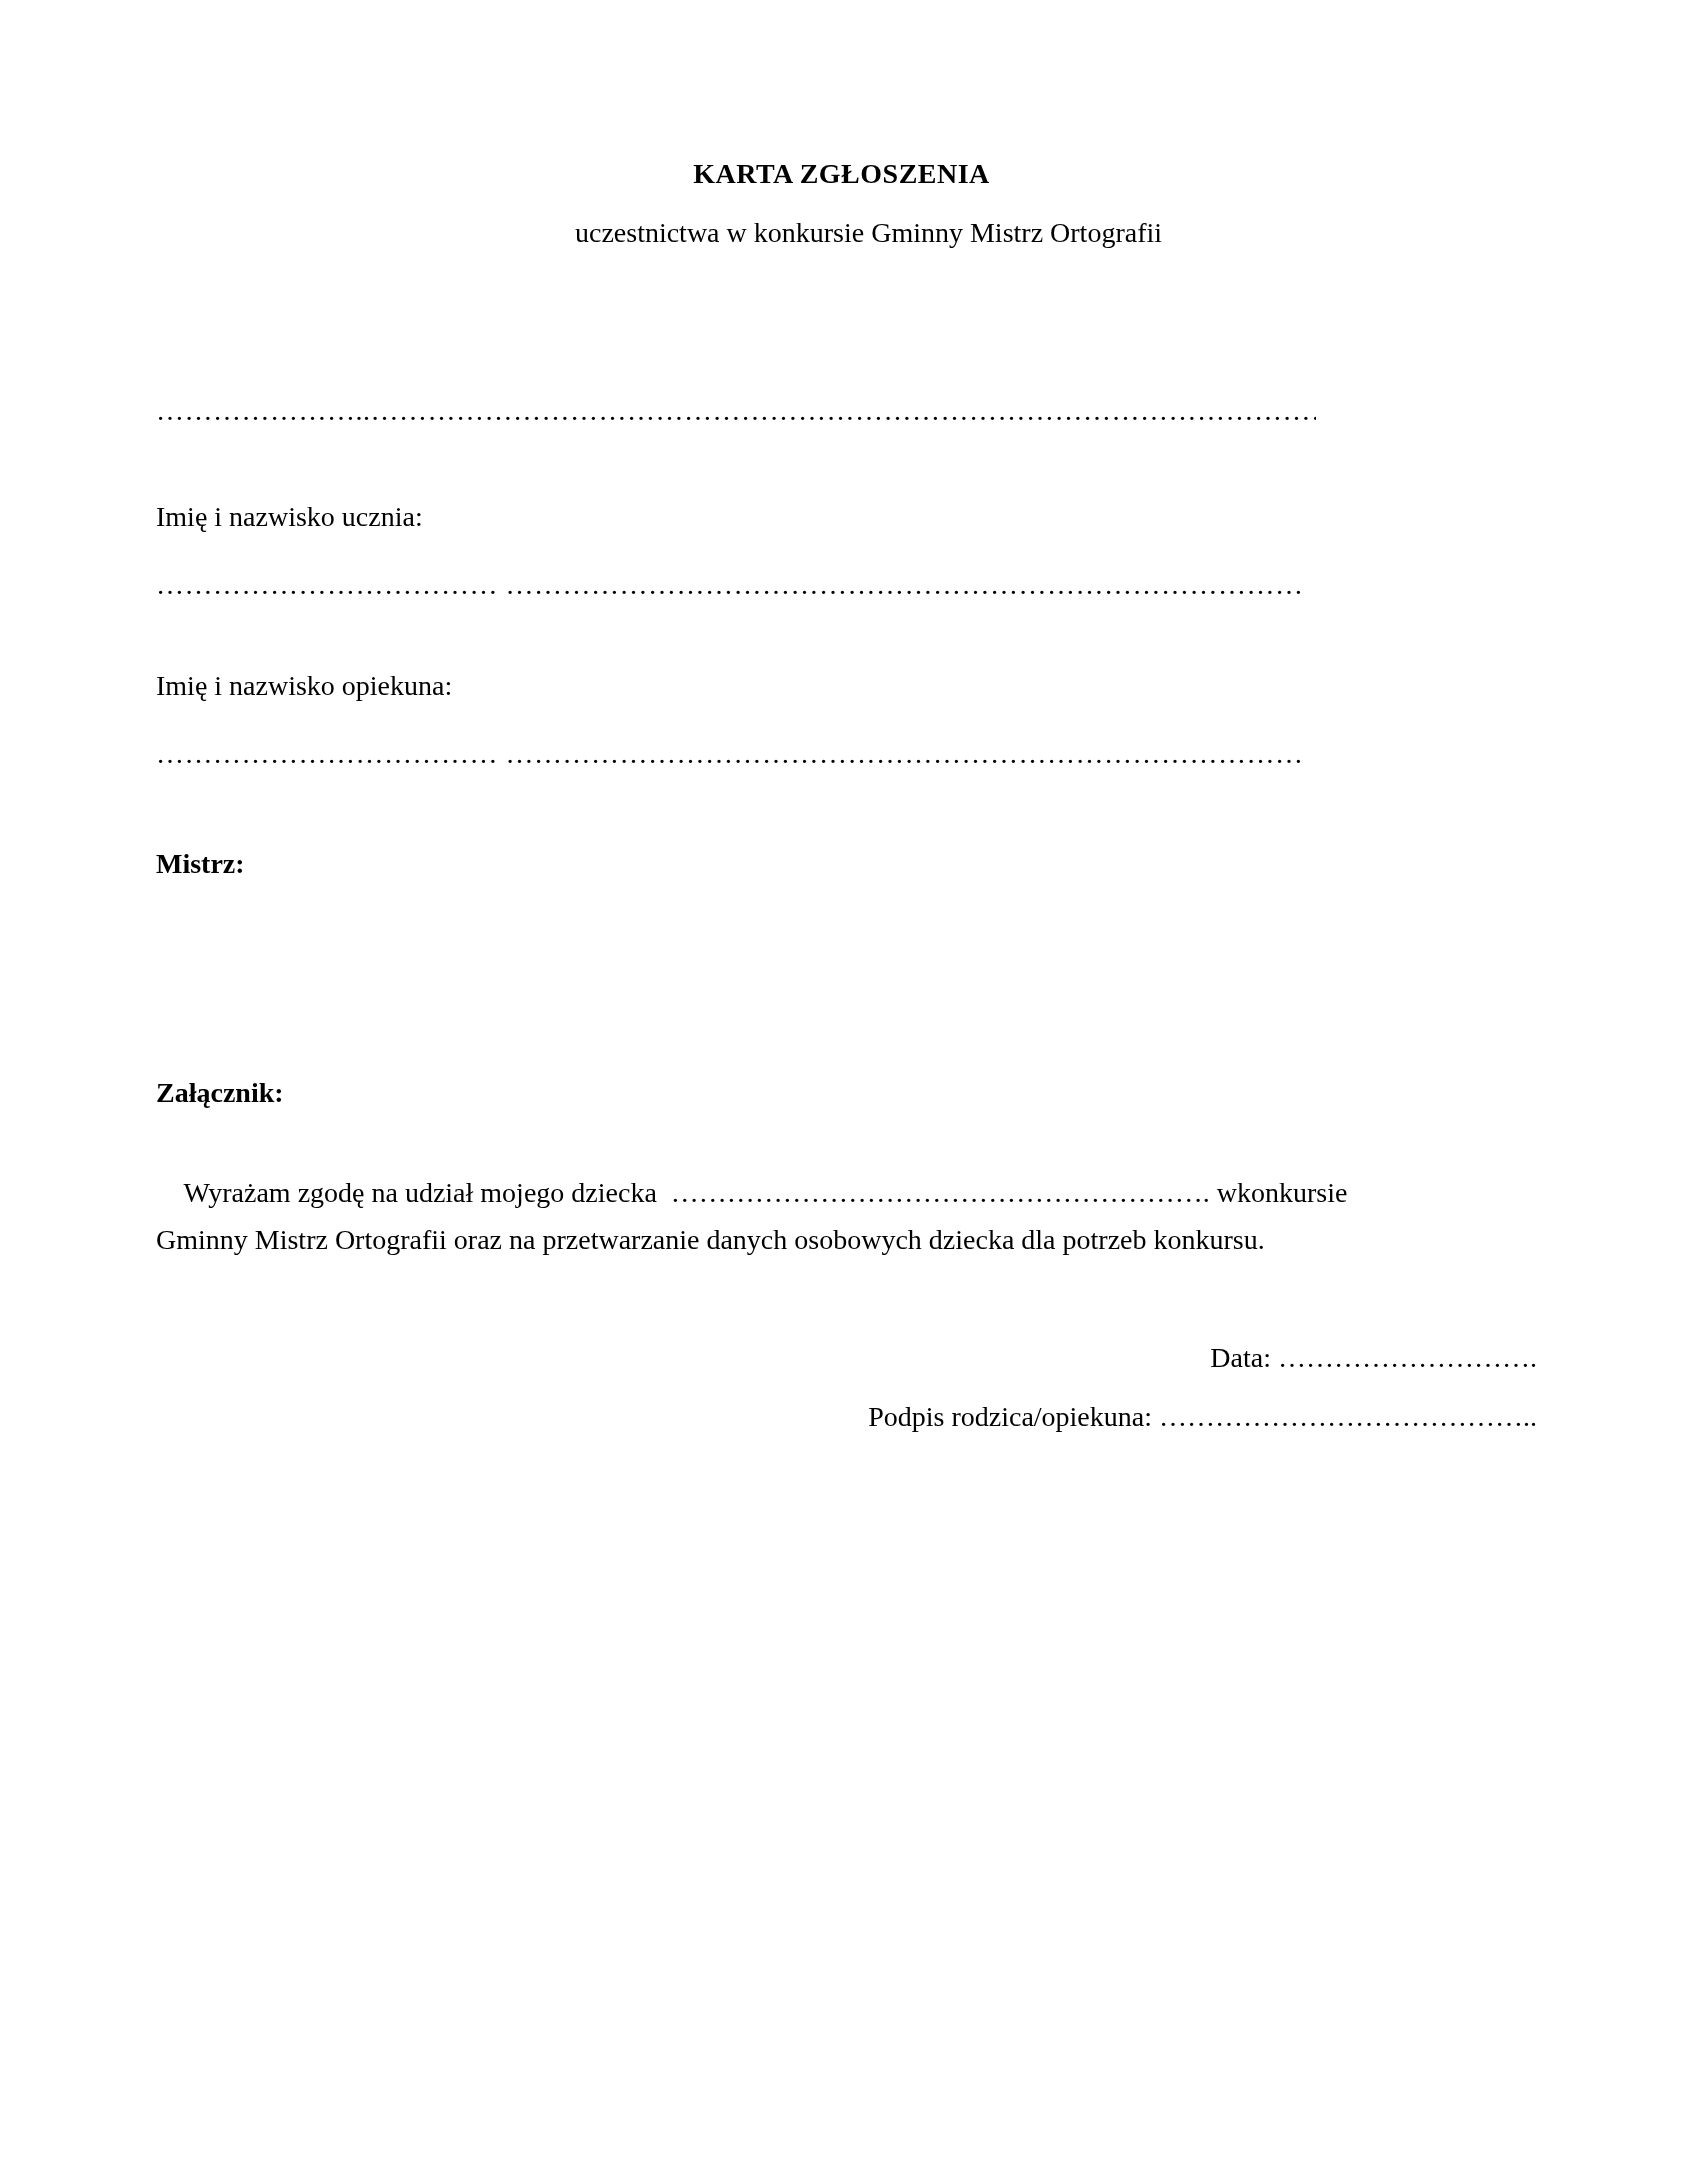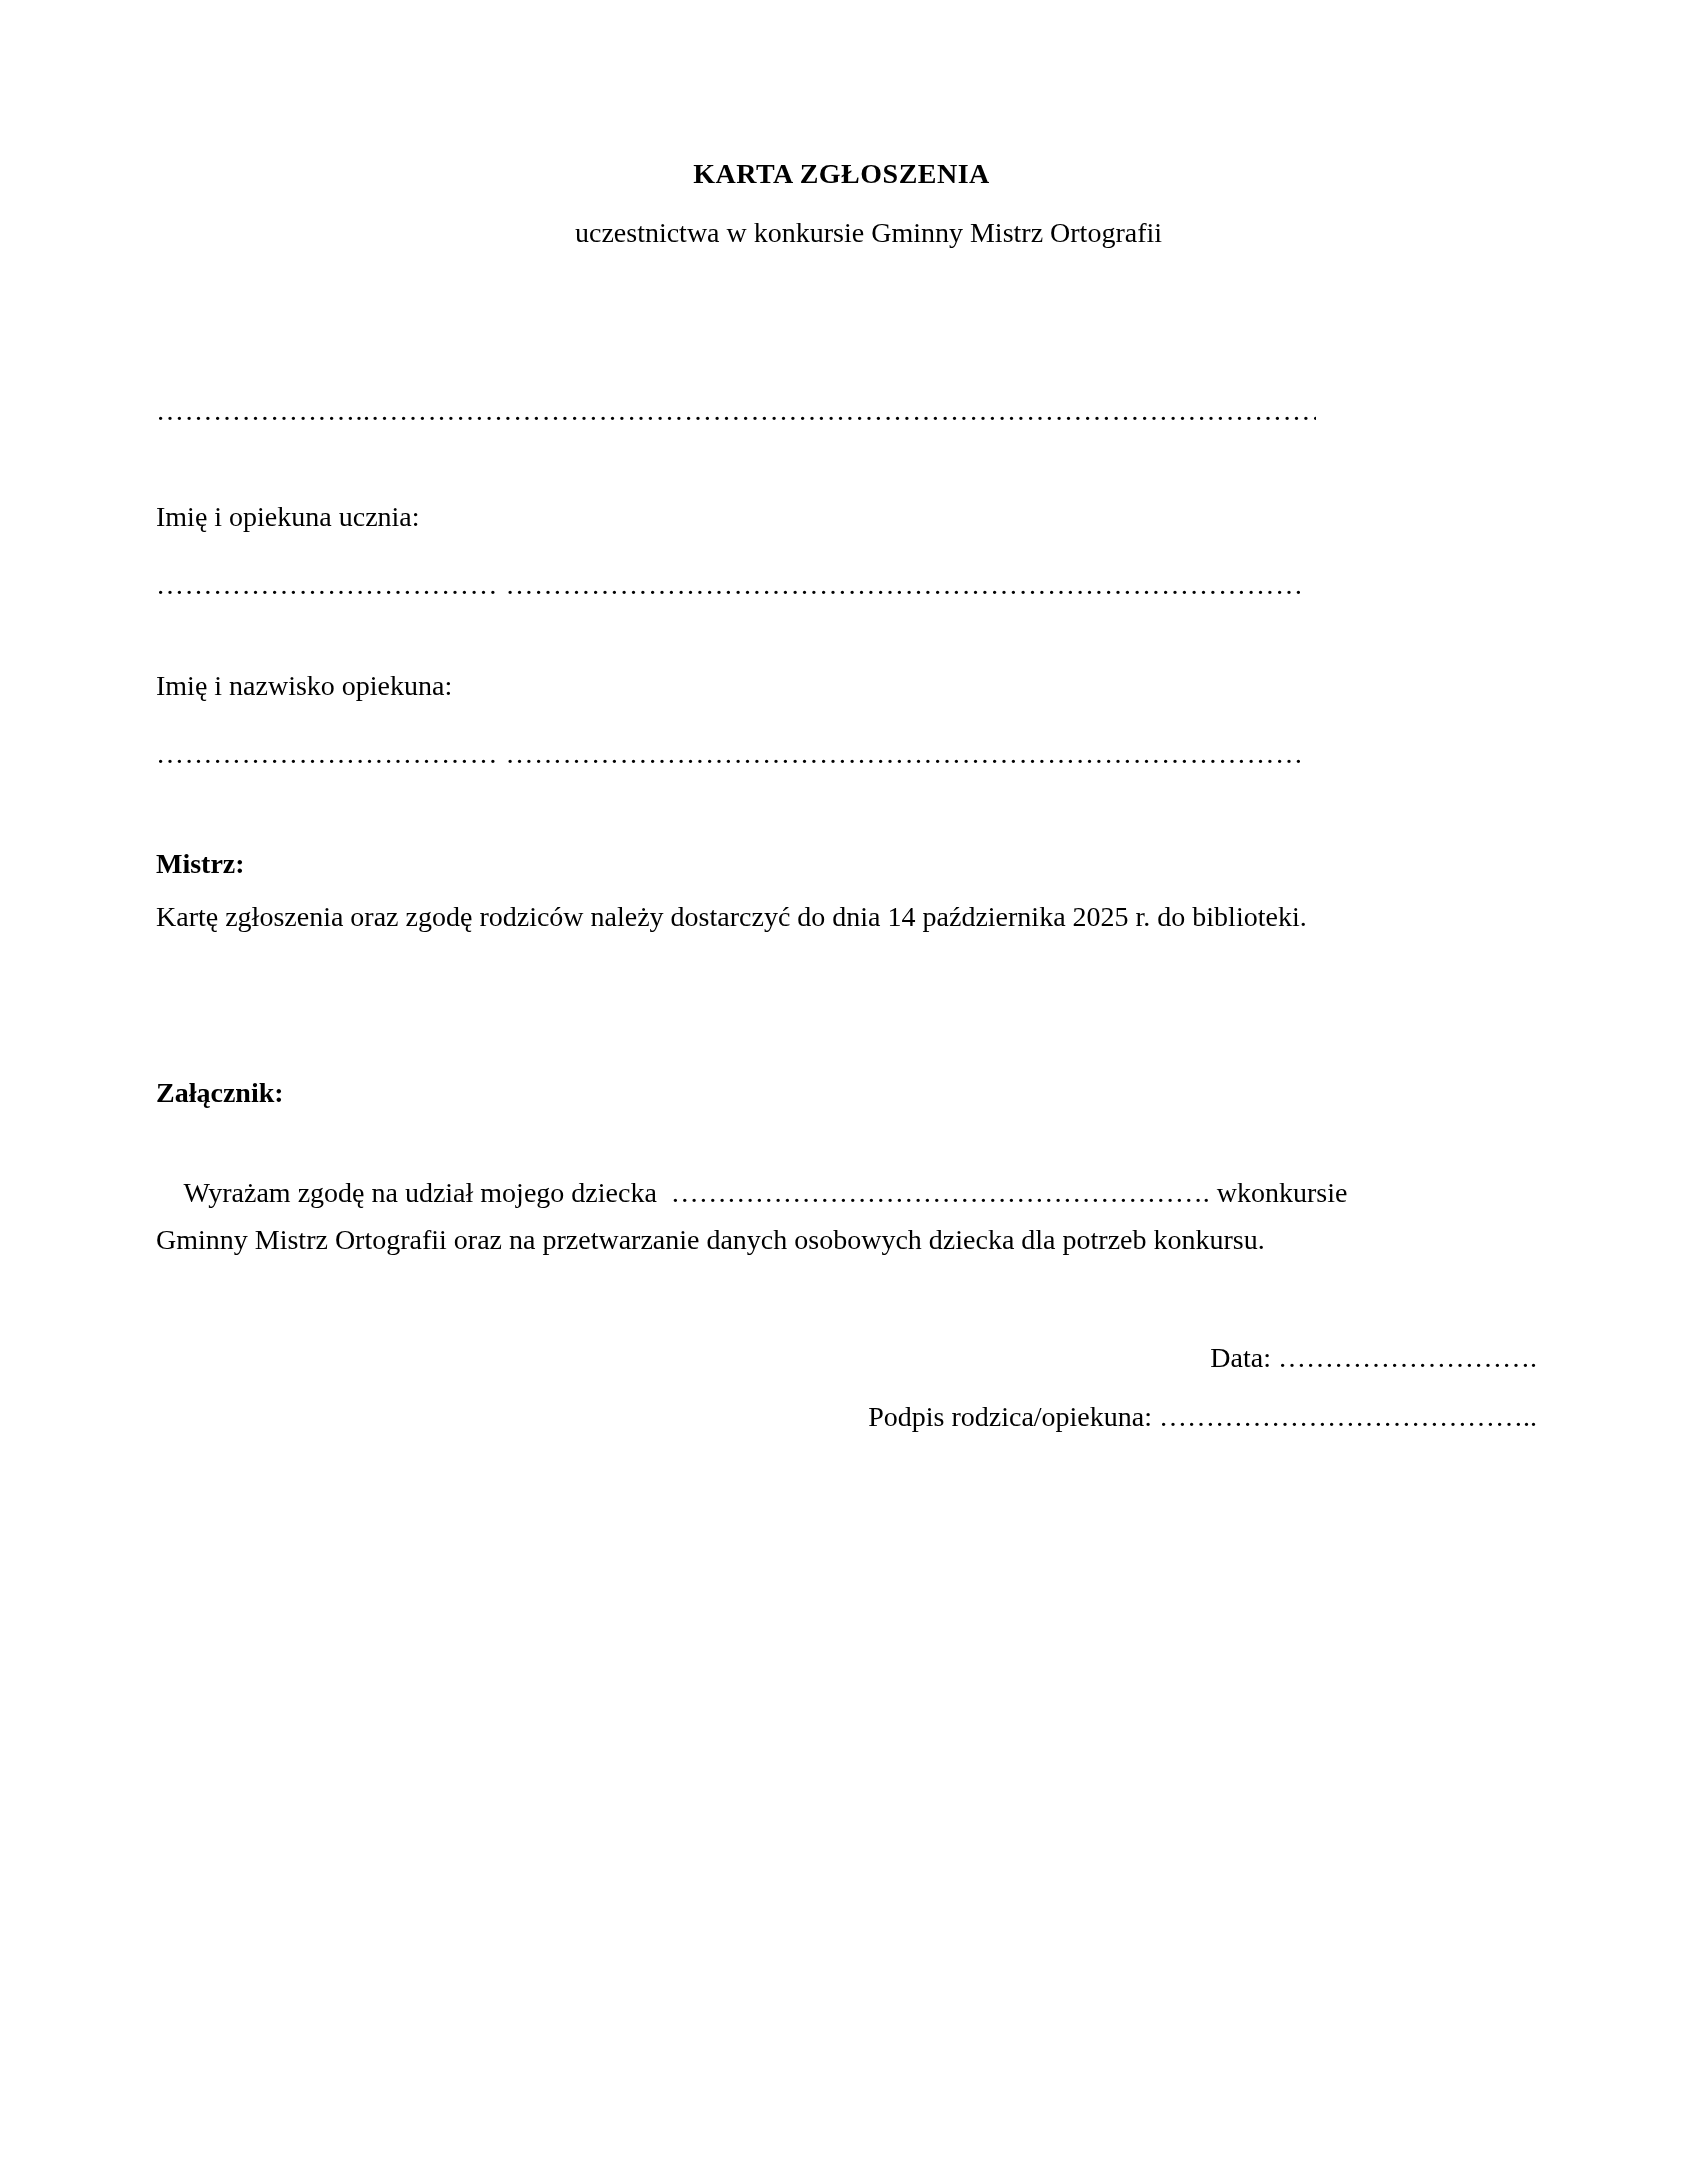--- a/index.html
+++ b/index.html
@@ -62,28 +62,27 @@
 <body>
 
 <div class="page">
 
   <div class="abs centered doc-title">KARTA ZGŁOSZENIA</div>
 
   <div class="abs centered doc-subtitle">uczestnictwa w konkursie Gminny Mistrz Ortografii</div>
 
   <div class="abs left-col dotted-row f1-dots">…………………..…………………………………………………………………………………………………………</div>
 
-  <div class="abs left-col label-row f2-label">Imię i opiekuna ucznia:</div>
+  <div class="abs left-col label-row f2-label">Imię i nazwisko ucznia:</div>
   <div class="abs left-col dotted-row f2-dots">……………………………… …………………………………………………………………………</div>
 
   <div class="abs left-col label-row f3-label">Imię i nazwisko opiekuna:</div>
   <div class="abs left-col dotted-row f3-dots">……………………………… …………………………………………………………………………</div>
 
   <div class="abs left-col bold note-heading">Mistrz:</div>
-  <div class="abs left-col note-text">Kartę zgłoszenia oraz zgodę rodziców należy dostarczyć do dnia 14 października 2025 r. do biblioteki.</div>
 
   <div class="abs left-col bold attach-heading">Załącznik:</div>
 
   <div class="abs left-col consent-line">
     <span>Wyrażam zgodę na udział mojego dziecka  </span><span>………………………………………………….</span><span> wkonkursie</span>
   </div>
 
   <div class="abs left-col consent-line2">Gminny Mistrz Ortografii oraz na przetwarzanie danych osobowych dziecka dla potrzeb konkursu.</div>
 
   <div class="abs right-block date-line">

